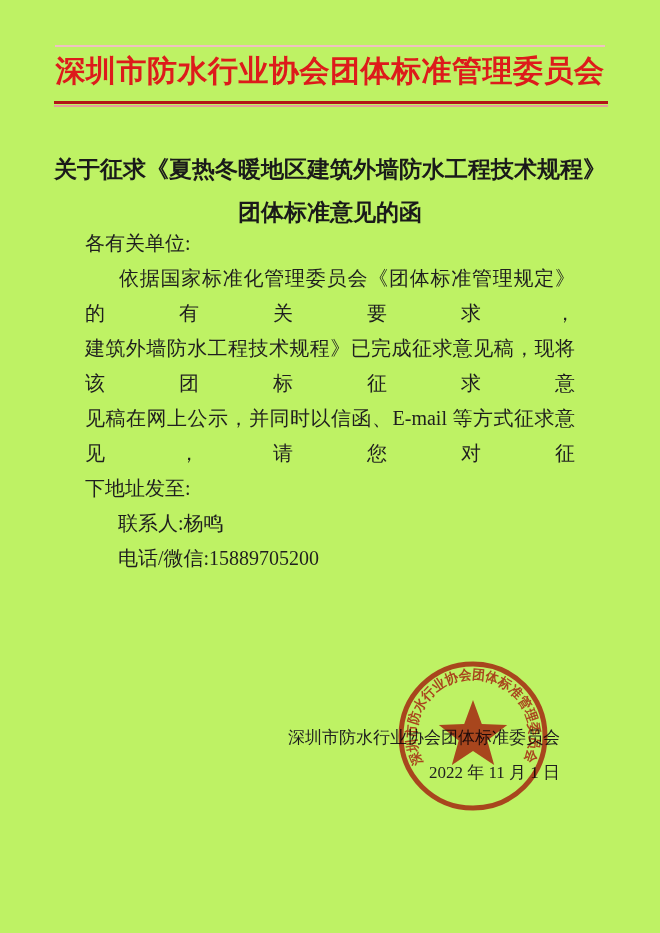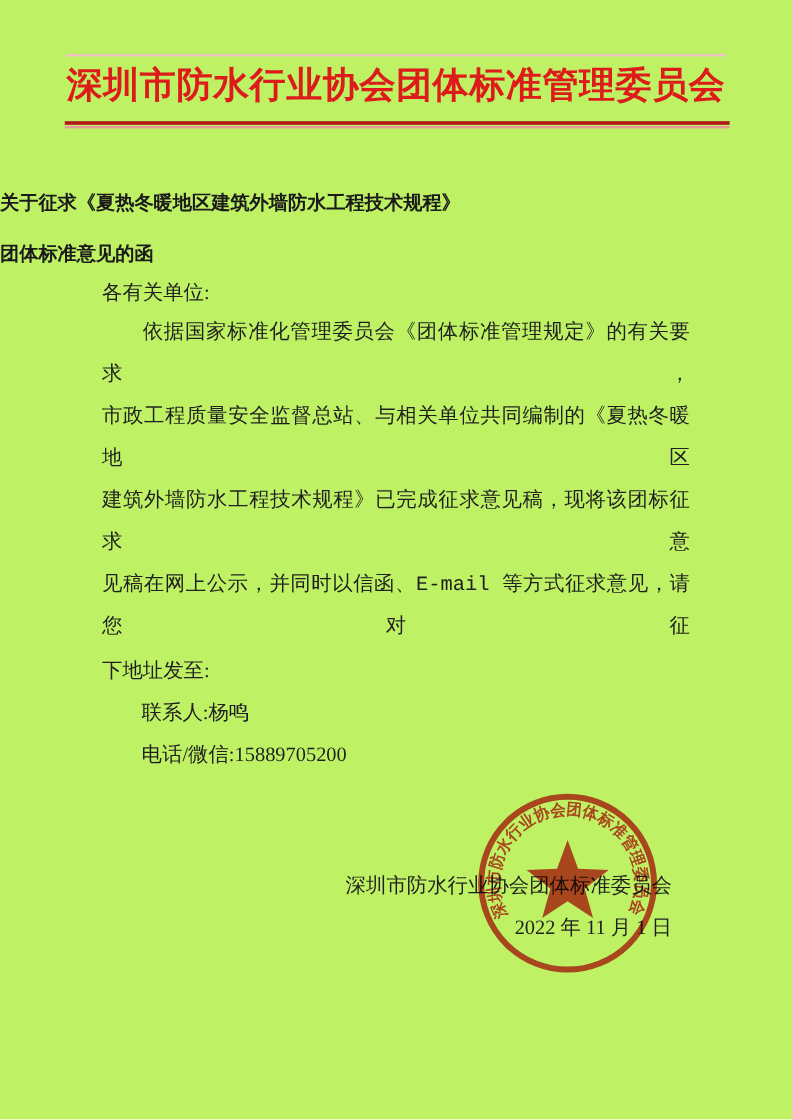--- a/index.html
+++ b/index.html
@@ -39,41 +39,40 @@
     height: 8px;
   }
   .double-rule .rule-dark  { height: 3px; background: #b21616; }
   .double-rule .rule-gap   { height: 1px; background: transparent; }
   .double-rule .rule-light { height: 2px; background: #e59c9c; }
 
   
   .doc-title {
     position: absolute;
     top: 148px; left: 0; right: 0;
-    text-align: left;
-    font-size: 16px;
+    text-align: center;
+    font-size: 23px;
     font-weight: bold;
     line-height: 43px;
     color: #1a1a1a;
   }
 
   
   .body-block {
     position: absolute;
     top: 226px; left: 85px; right: 85px;
-    font-size: 17px;
+    font-size: 20px;
     line-height: 35px;
     color: #1f1f1f;
   }
   .line { white-space: nowrap; }
   .line.justify {
     white-space: normal;
     text-align: justify;
     text-align-last: justify;
-    font-family: Liberation Mono, monospace;
   }
   .line.indent { text-indent: 34px; }
   .line.contact { padding-left: 33px; }
 
   
   .signature {
     position: absolute;
     top: 720px; right: 100px;
     text-align: right;
     font-size: 17px;
@@ -110,21 +109,20 @@
   </div>
 
   <div class="doc-title">
     <div>关于征求《夏热冬暖地区建筑外墙防水工程技术规程》</div>
     <div>团体标准意见的函</div>
   </div>
 
   <div class="body-block">
     <div class="line">各有关单位:</div>
     <div class="line justify indent">依据国家标准化管理委员会《团体标准管理规定》的有关要求，</div>
-    <div class="line justify">市政工程质量安全监督总站、与相关单位共同编制的《夏热冬暖地区</div>
     <div class="line justify">建筑外墙防水工程技术规程》已完成征求意见稿，现将该团标征求意</div>
     <div class="line justify">见稿在网上公示，并同时以信函、E-mail 等方式征求意见，请您对征</div>
     <div class="line">下地址发至:</div>
     <div class="line contact">联系人:杨鸣</div>
     <div class="line contact">电话/微信:15889705200</div>
   </div>
 
   <div class="signature">
     <div>深圳市防水行业协会团体标准委员会</div>
     <div>2022 年 11 月 1 日</div>

